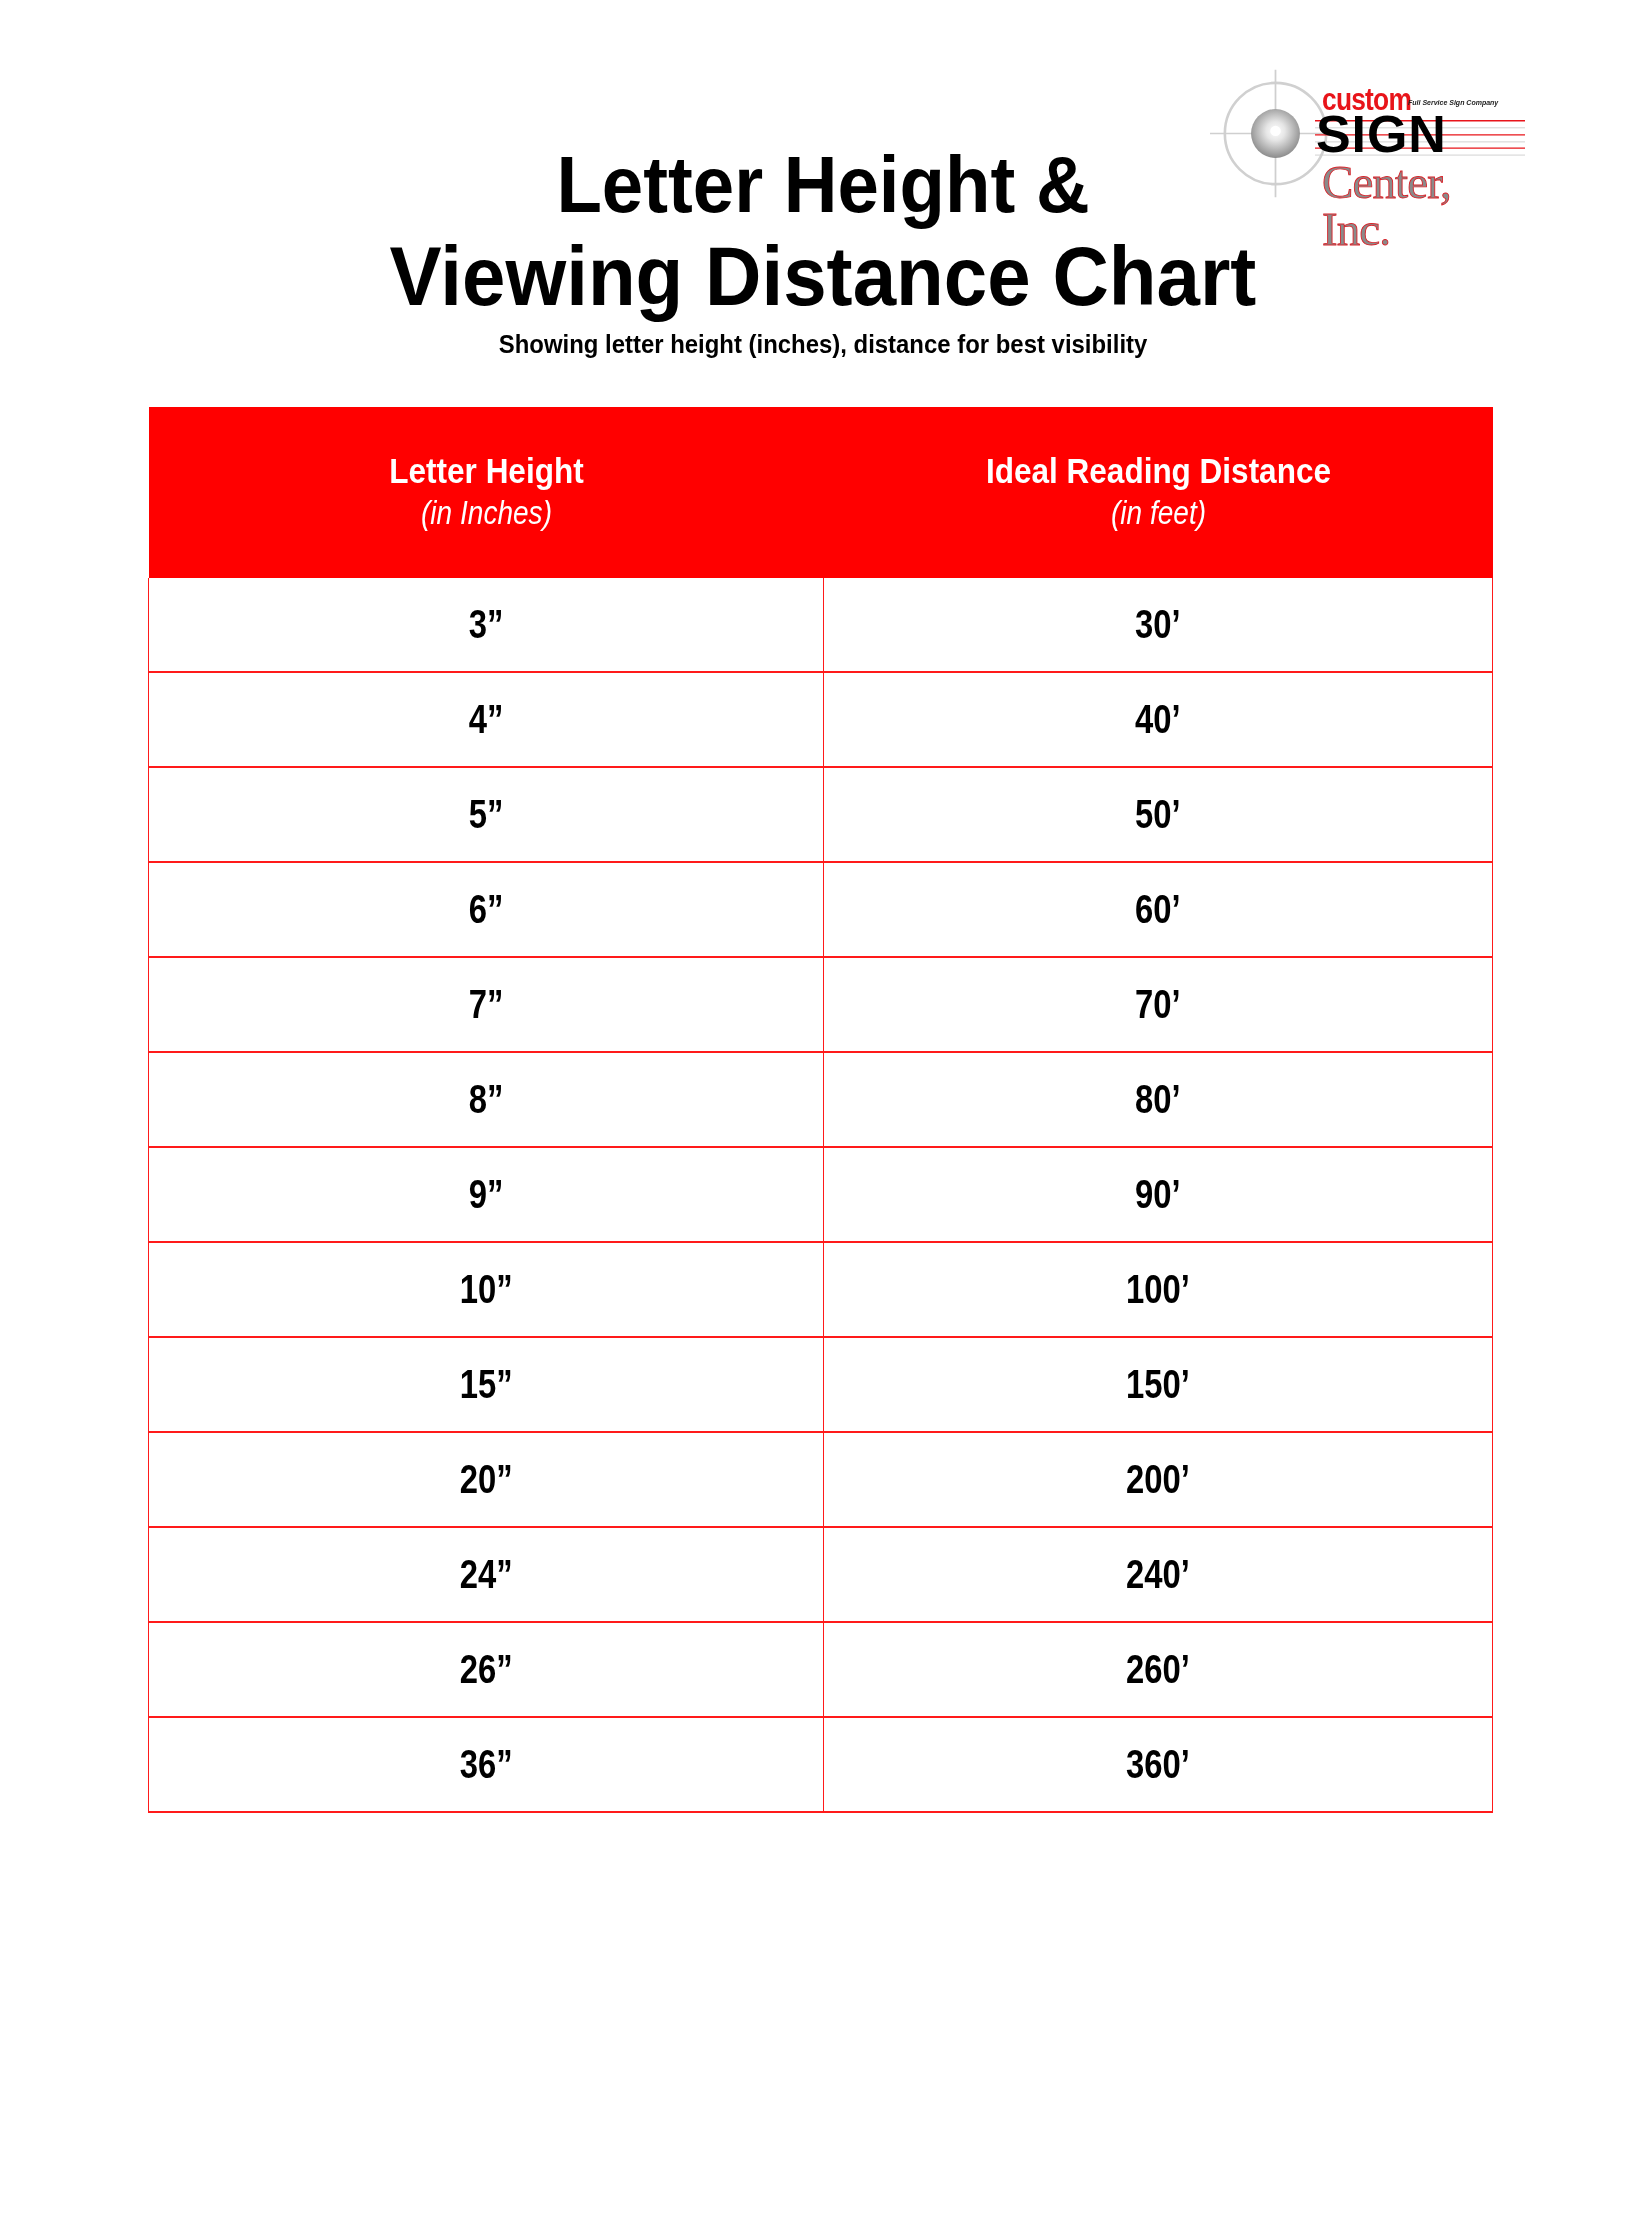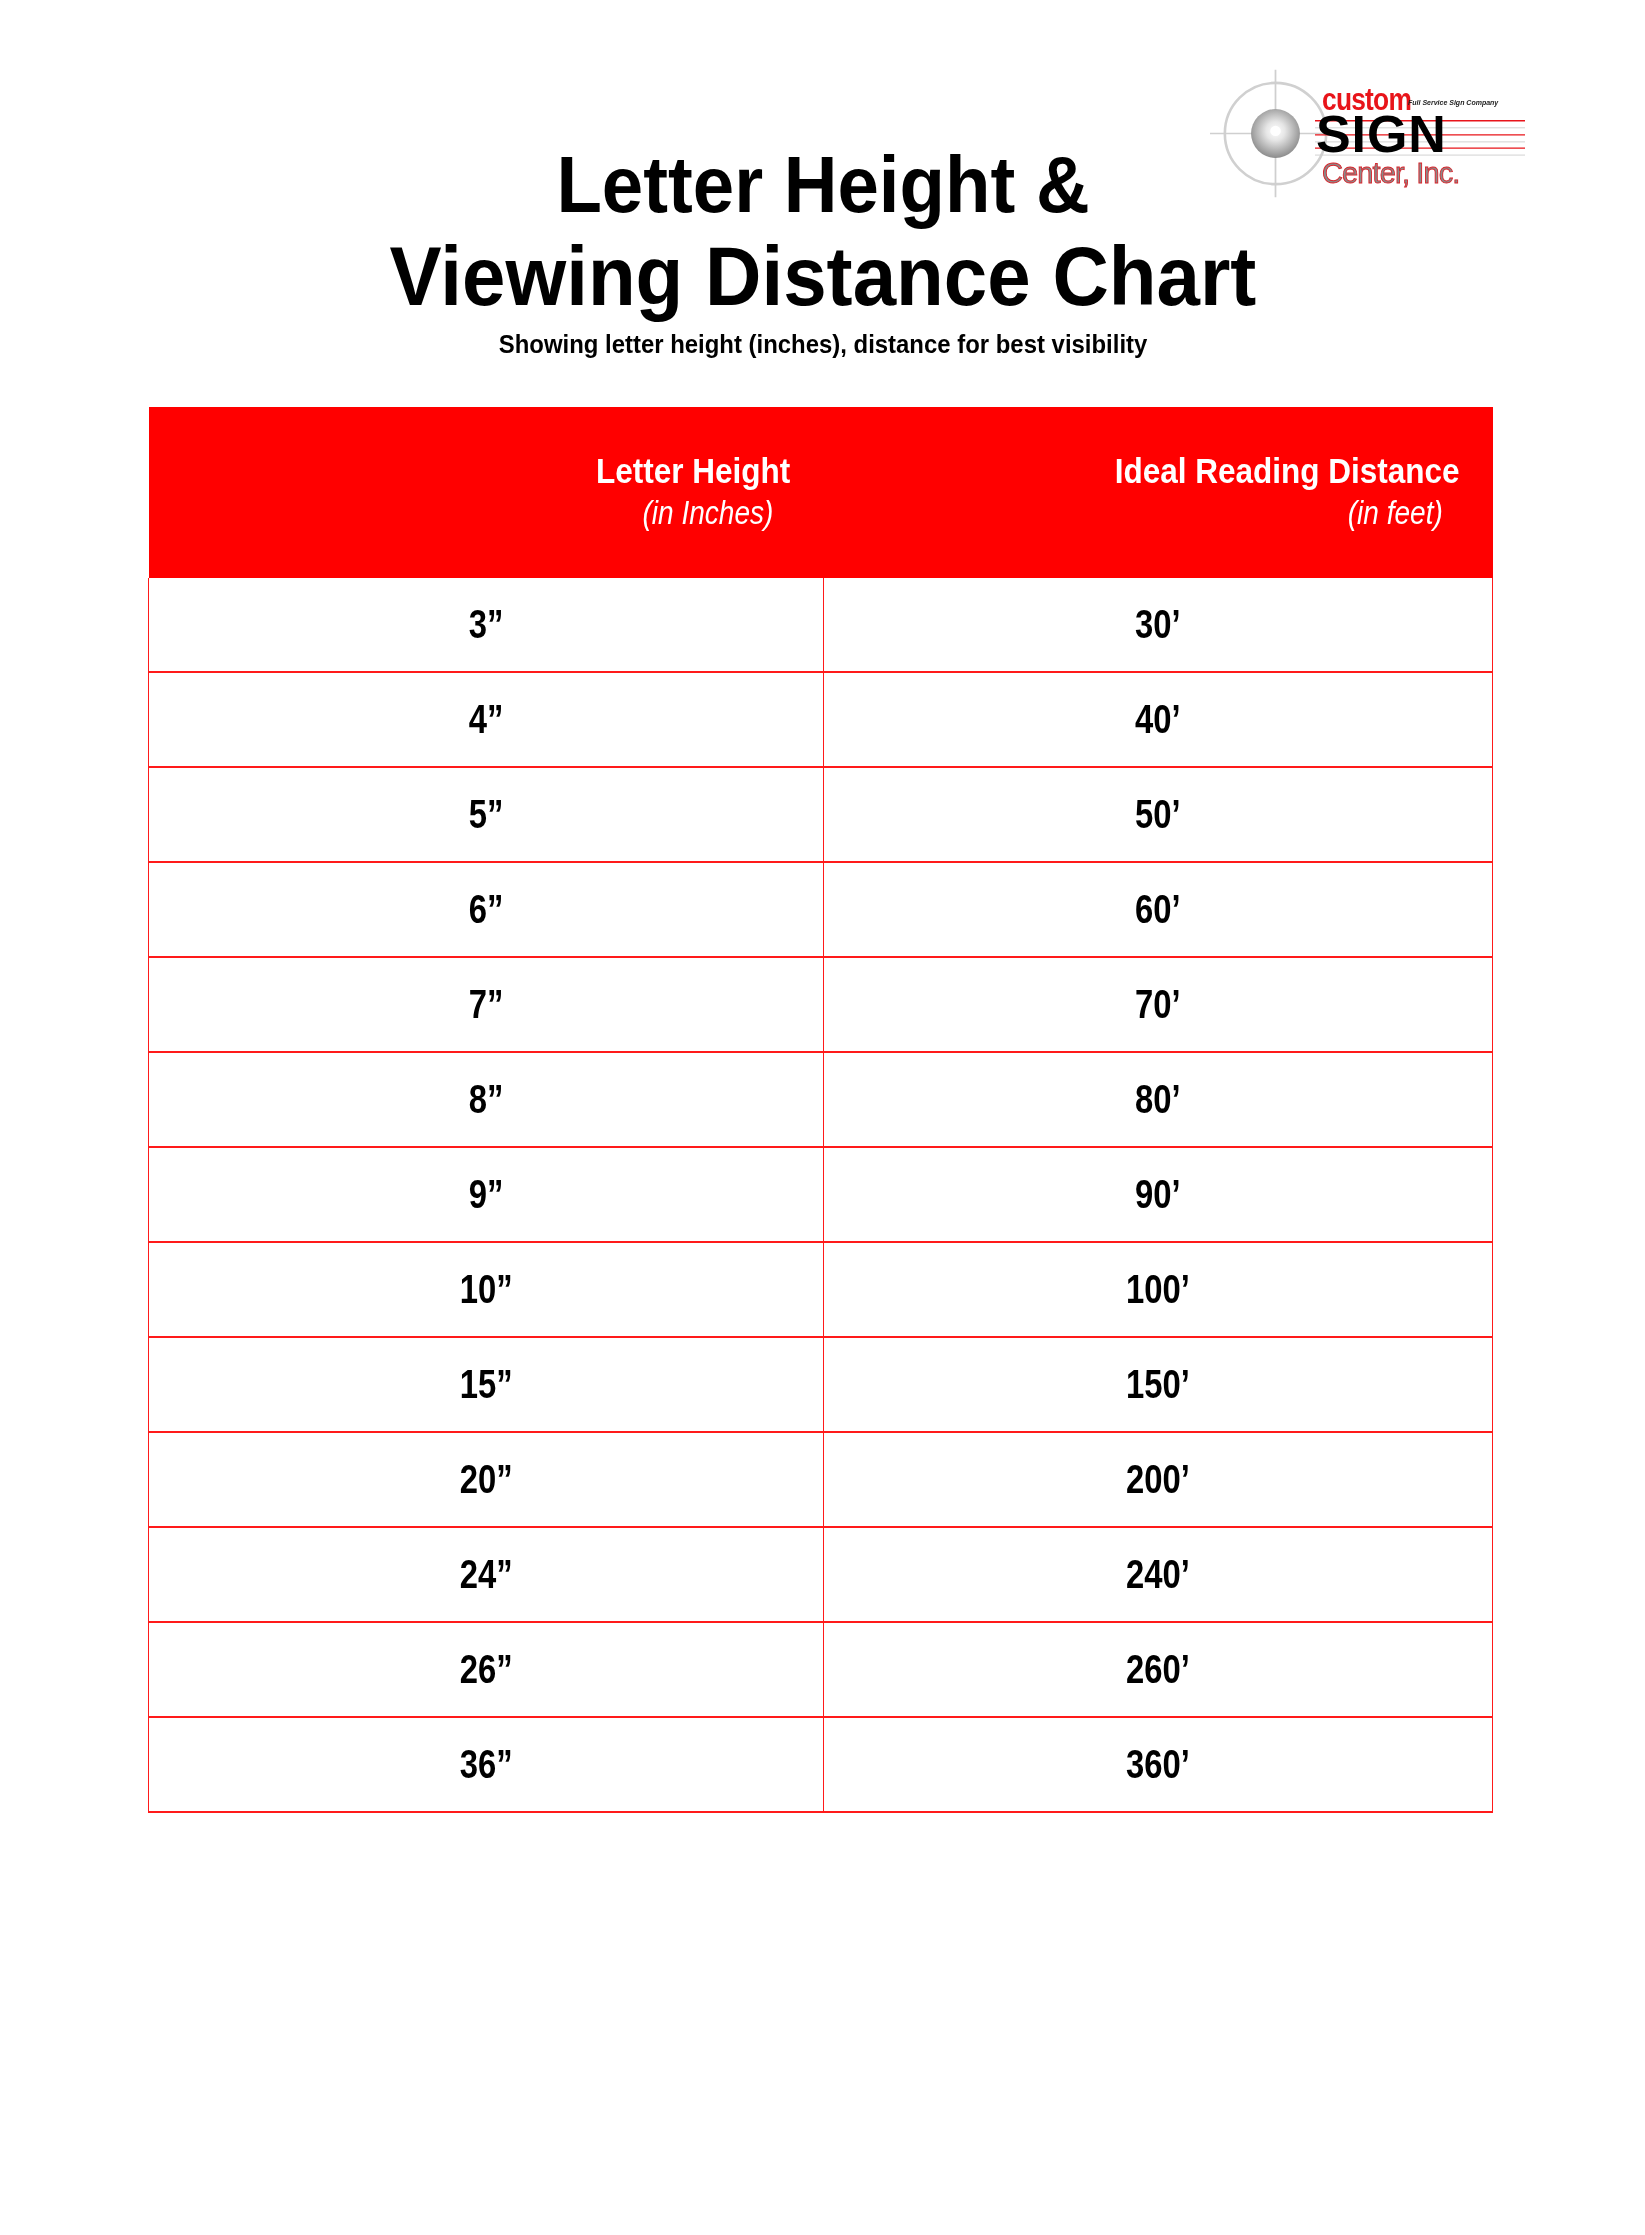--- a/index.html
+++ b/index.html
@@ -71,22 +71,22 @@
       font-weight: 700;
       font-size: 52px;
       line-height: 1;
       color: #000;
       letter-spacing: 0.9px;
     }
     .logo-center {
       position: absolute;
       left: 112px;
       top: 91px;
-      font-family: Liberation Sans, sans-serif;
-      font-size: 29px;
+      font-family: Liberation Serif, serif;
+      font-size: 47px;
       line-height: 1;
       color: #8a8a8a;
       -webkit-text-stroke: 0.9px #d9232a;
       letter-spacing: -0.9px;
     }
 
     
     .title {
       position: absolute;
       left: 0;
@@ -130,21 +130,21 @@
       width: 1345px;
       border-collapse: collapse;
       table-layout: fixed;
     }
     .chart-table th {
       background: #ff0000;
       color: #ffffff;
       height: 171px;
       padding: 0;
       vertical-align: middle;
-      text-align: right;
+      text-align: center;
       border: none;
     }
     .chart-table th.col-left {
       width: 675px;
     }
     .th-main {
       display: block;
       font-family: "Liberation Sans", sans-serif;
       font-weight: 700;
       font-size: 35px;

